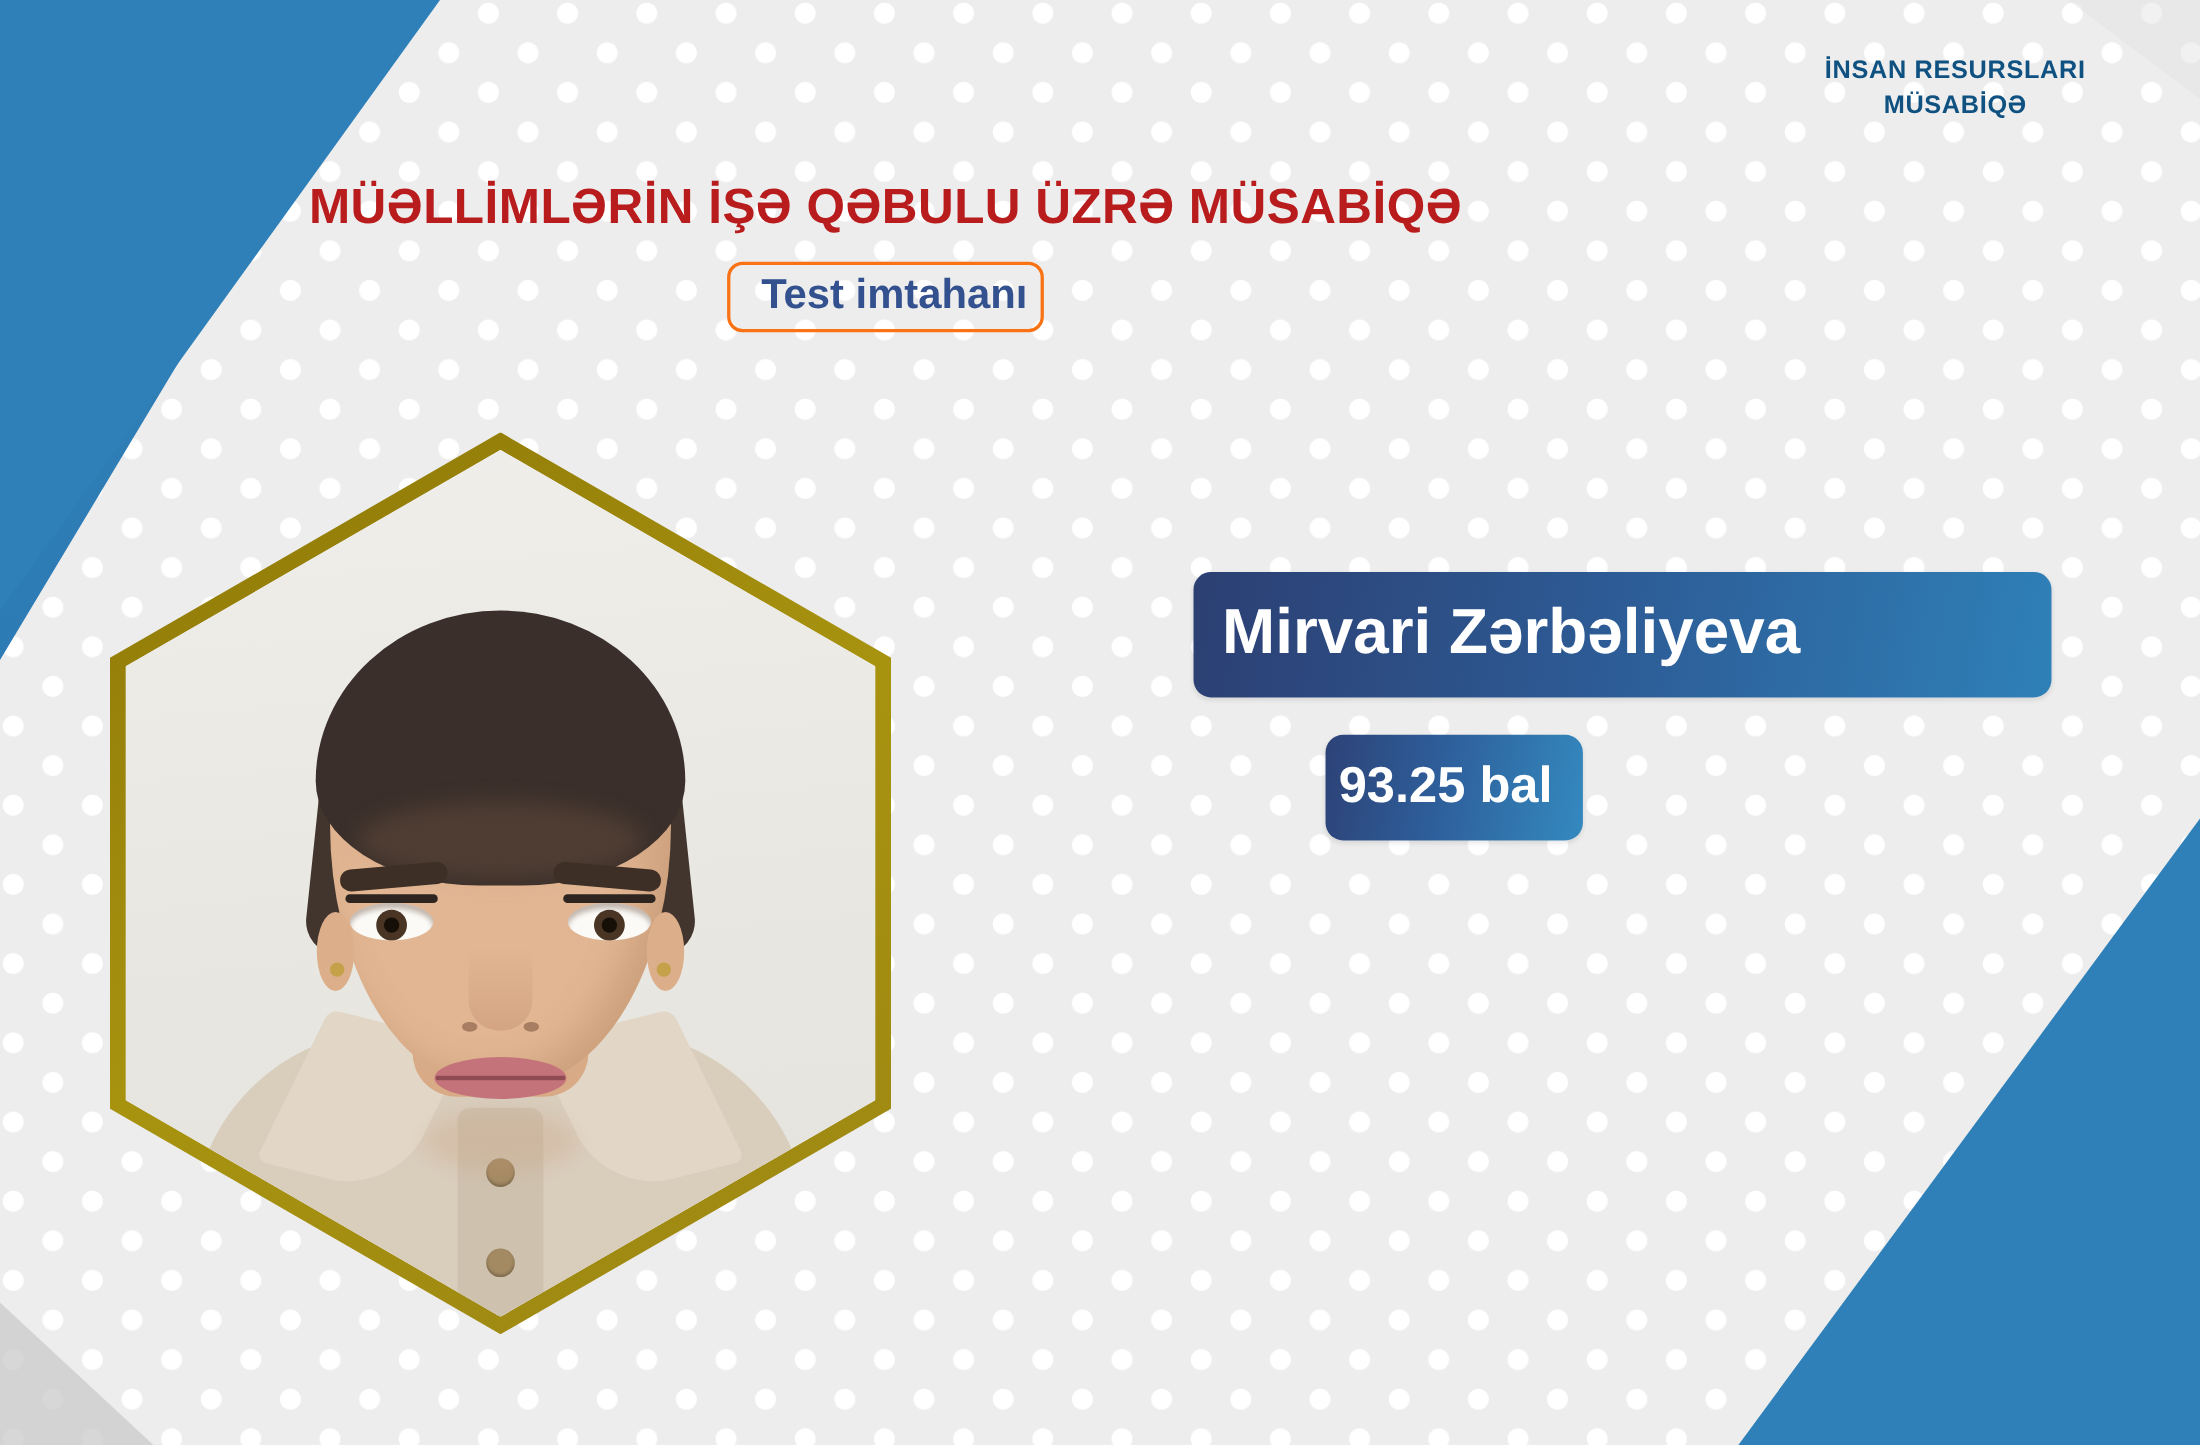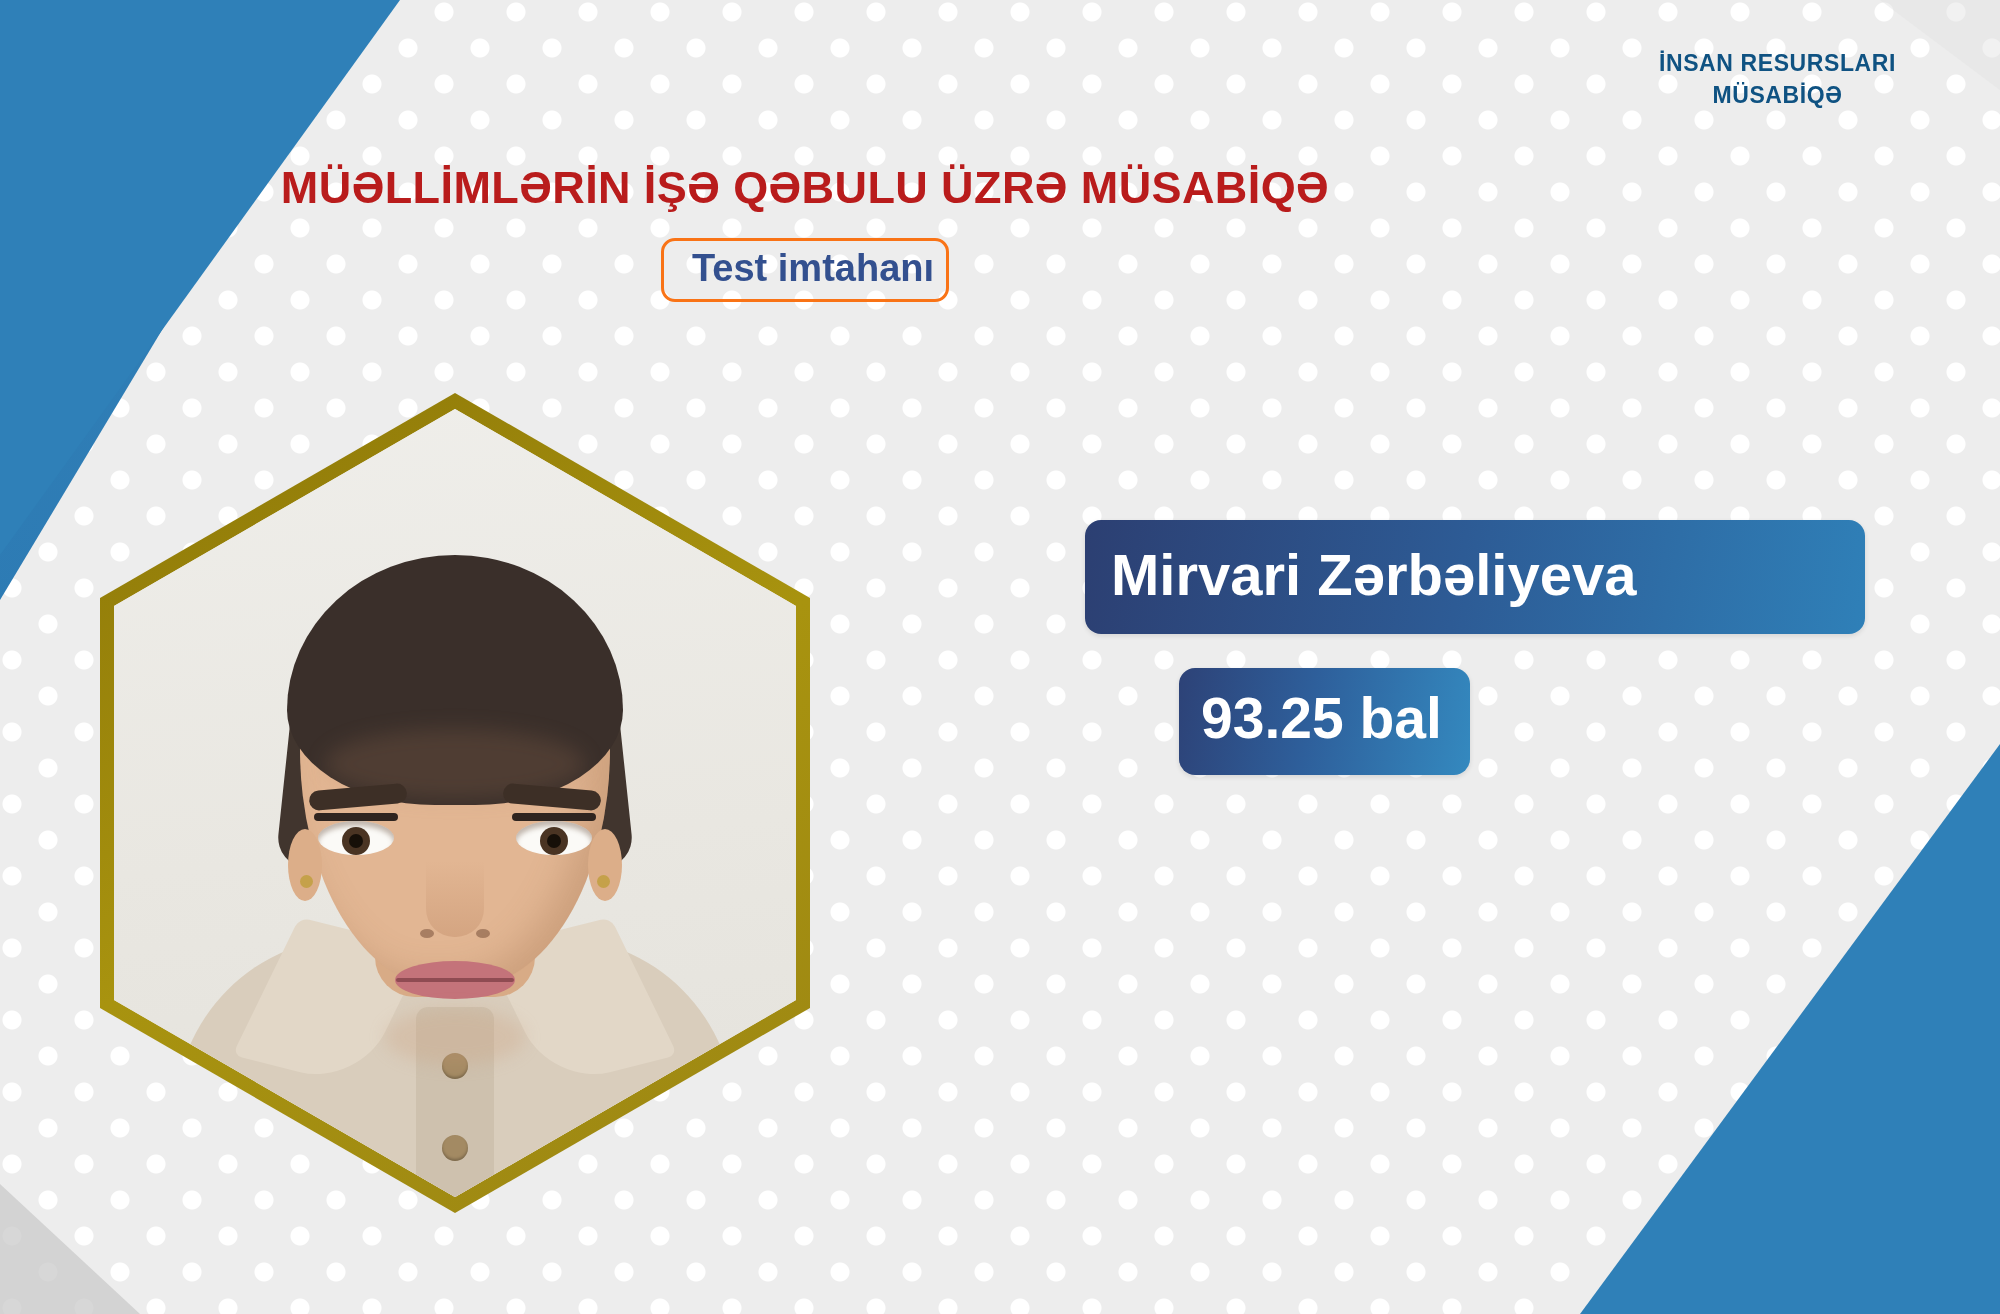--- a/index.html
+++ b/index.html
@@ -359,24 +359,24 @@
   .badge.subject {
     background: linear-gradient(100deg, #2c3f72 0%, #2e5e99 45%, #3487be 100%);
     font-size: 57px;
     padding: 22px 26px 28px 26px;
     margin-top: 34px;
     margin-left: 146px;
     width: fit-content;
   }
   .badge.score {
     background: linear-gradient(100deg, #2d4277 0%, #2e5f9b 45%, #3489bf 100%);
-    font-size: 57px;
-    padding: 22px 28px 28px 22px;
+    font-size: 46px;
+    padding: 22px 28px 28px 12px;
     margin-top: 34px;
-    margin-left: 94px;
+    margin-left: 120px;
     width: fit-content;
   }
 </style>
 </head>
 <body>
 
 <div id="stage">
 
   <div class="base-gray"></div>
   <div class="dots"></div>

